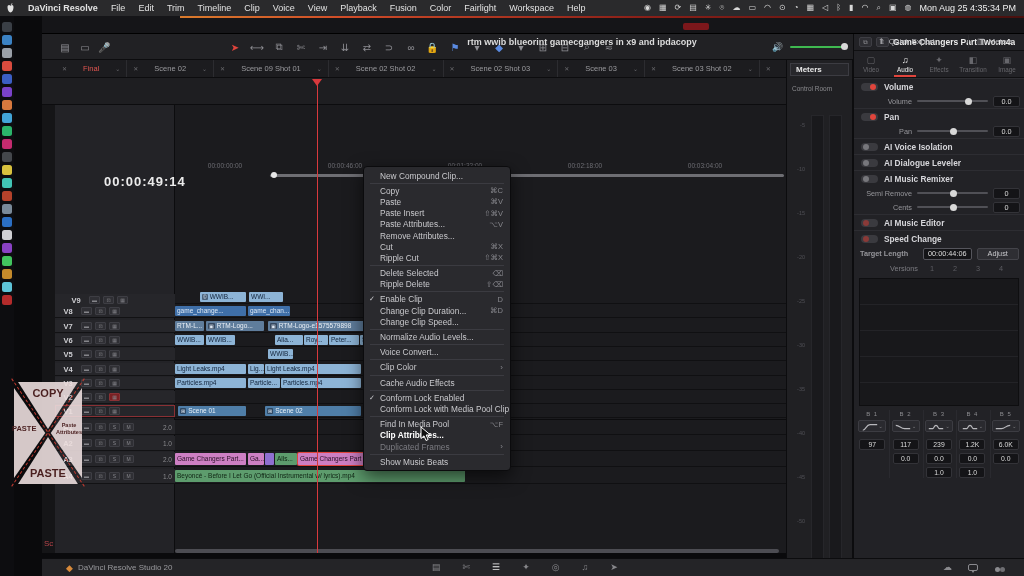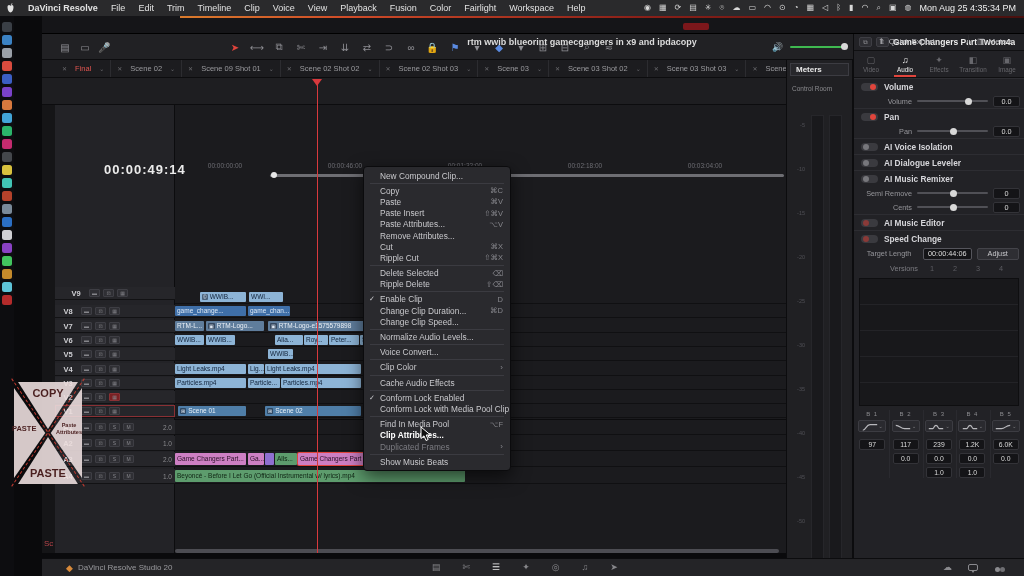--- a/index.html
+++ b/index.html
@@ -26,26 +26,26 @@
 
 #toolbar{position:absolute;left:42px;top:34px;width:811px;height:26px;background:#212124;border-bottom:1px solid #0c0c0e;z-index:10}
 .tool{position:absolute;top:6px;height:14px;display:flex;align-items:center;justify-content:center;font-size:10px;color:#8f8f94}
 .tool.red{color:#e0443c}
 .tool.blue{color:#5a8ae0}
 #volbar{position:absolute;left:748px;top:12px;width:54px;height:2px;background:#3fb950;border-radius:1px}
 #voldot{position:absolute;left:799px;top:9px;width:7px;height:7px;border-radius:50%;background:#d8d8d8}
 #dim{position:absolute;left:812px;top:7px;font-size:7.5px;color:#9a9a9e;border:1px solid #38383c;border-radius:2px;padding:1px 3px}
 
 #tabsrow{position:absolute;left:42px;top:60px;width:744px;height:18px;background:#1c1c1f;border-bottom:1px solid #0c0c0e;display:flex;align-items:center;overflow:hidden;padding-left:14px;z-index:10}
-.tab{display:flex;align-items:center;gap:8px;padding:0 6px;height:18px;font-size:7.5px;color:#9a9a9e;border-right:1px solid #2c2c30;white-space:nowrap;flex:0 0 auto}
+.tab{display:flex;align-items:center;gap:16px;padding:0 6px;height:18px;font-size:7.5px;color:#9a9a9e;border-right:1px solid #2c2c30;white-space:nowrap;flex:0 0 auto}
 .tab .x,.tab .ch{font-size:6px;color:#6a6a6e}
 .tab.act{color:#e05550}
 
 #rulerrow{position:absolute;left:42px;top:78px;width:744px;height:27px;background:#1e1e21;border-bottom:1px solid #0c0c0e;z-index:10}
-#timecode{position:absolute;left:62px;top:84px;font-size:13px;letter-spacing:1px;color:#ececec;font-weight:bold}
+#timecode{position:absolute;left:62px;top:96px;font-size:13px;letter-spacing:1px;color:#ececec;font-weight:bold}
 .rlabel{position:absolute;top:84px;width:60px;text-align:center;font-size:6.5px;color:#6d6d73}
 #overview{position:absolute;left:228px;top:96px;width:514px;height:3px;background:#6e6e73;border-radius:2px}
 .ovdot{position:absolute;top:94px;width:6px;height:6px;border-radius:50%;background:#e8e8e8}
 
 #tl-left{position:absolute;left:42px;top:105px;width:13px;height:448px;background:#151517;z-index:6}
 #theadcol{position:absolute;left:55px;top:105px;width:120px;height:448px;background:#232327;border-right:1px solid #0c0c0e;z-index:6}
 #tlanes{position:absolute;left:175px;top:105px;width:611px;height:448px;background:#1b1b1e;z-index:6}
 .thead{position:absolute;left:55px;width:120px;background:#26262a;border-bottom:1px solid #121214;display:flex;align-items:center;gap:3px;padding:0 3px;z-index:8}
 .thead.tact{box-shadow:inset 0 0 0 1px #8a3034}
 .tname{width:20px;font-size:7.5px;font-weight:bold;color:#d0d0d4;text-align:center}
@@ -450,21 +450,21 @@
           </div>
           <div class="sec-t">AI Music Editor</div>
         </div>
         <div class="sec">
           <div class="tog dimred">
             <div class="knob"></div>
           </div>
           <div class="sec-t">Speed Change</div>
         </div>
         <div class="merow">
-          <div class="lb" style="width: 58px; text-align: center; flex: 0 0 auto;">Target Length</div>
+          <div class="lb" style="width: 58px; text-align: left; flex: 0 0 auto; font-weight: bold;">Target Length</div>
           <div class="mebox" style="width: 62px;">00:00:44:06</div>
           <div class="mebtn">Adjust</div>
         </div>
         <div class="merow">
           <div class="lb" style="width: 58px; text-align: right; flex: 0 0 auto; color: rgb(124, 124, 130);">Versions</div>
           <div style="color: rgb(92, 92, 98); width: 18px; text-align: center;">1</div>
           <div style="color: rgb(92, 92, 98); width: 18px; text-align: center;">2</div>
           <div style="color: rgb(92, 92, 98); width: 18px; text-align: center;">3</div>
           <div style="color: rgb(92, 92, 98); width: 18px; text-align: center;">4</div>
         </div>
@@ -677,21 +677,21 @@
         <div class="page">♫</div>
         <div class="page">➤</div>
       </div>
     <div id="bb-right">
       <span class="bric">☁</span>
       <span class="icon-chat"></span>
       <span class="icon-people"></span>
     </div>
   </div>
 
-<div class="thead" style="top: 287px; height: 13.3px; padding-left: 11px;">
+<div class="thead" style="top: 294px; height: 13.3px; padding-left: 11px;">
       <div class="tname">V9</div>
       <div class="tico">▬</div>
       <div class="tico">⊡</div>
       <div class="tico">▦</div>
     </div>
     <div class="tlane" style="left: 175px; top: 291px; width: 611px; height: 13.3px;">
       <div class="clip c-lb" style="left: 25px; width: 46px;">
         <div class="cbadge">©</div>
         <div>WWIB...</div>
       </div>

